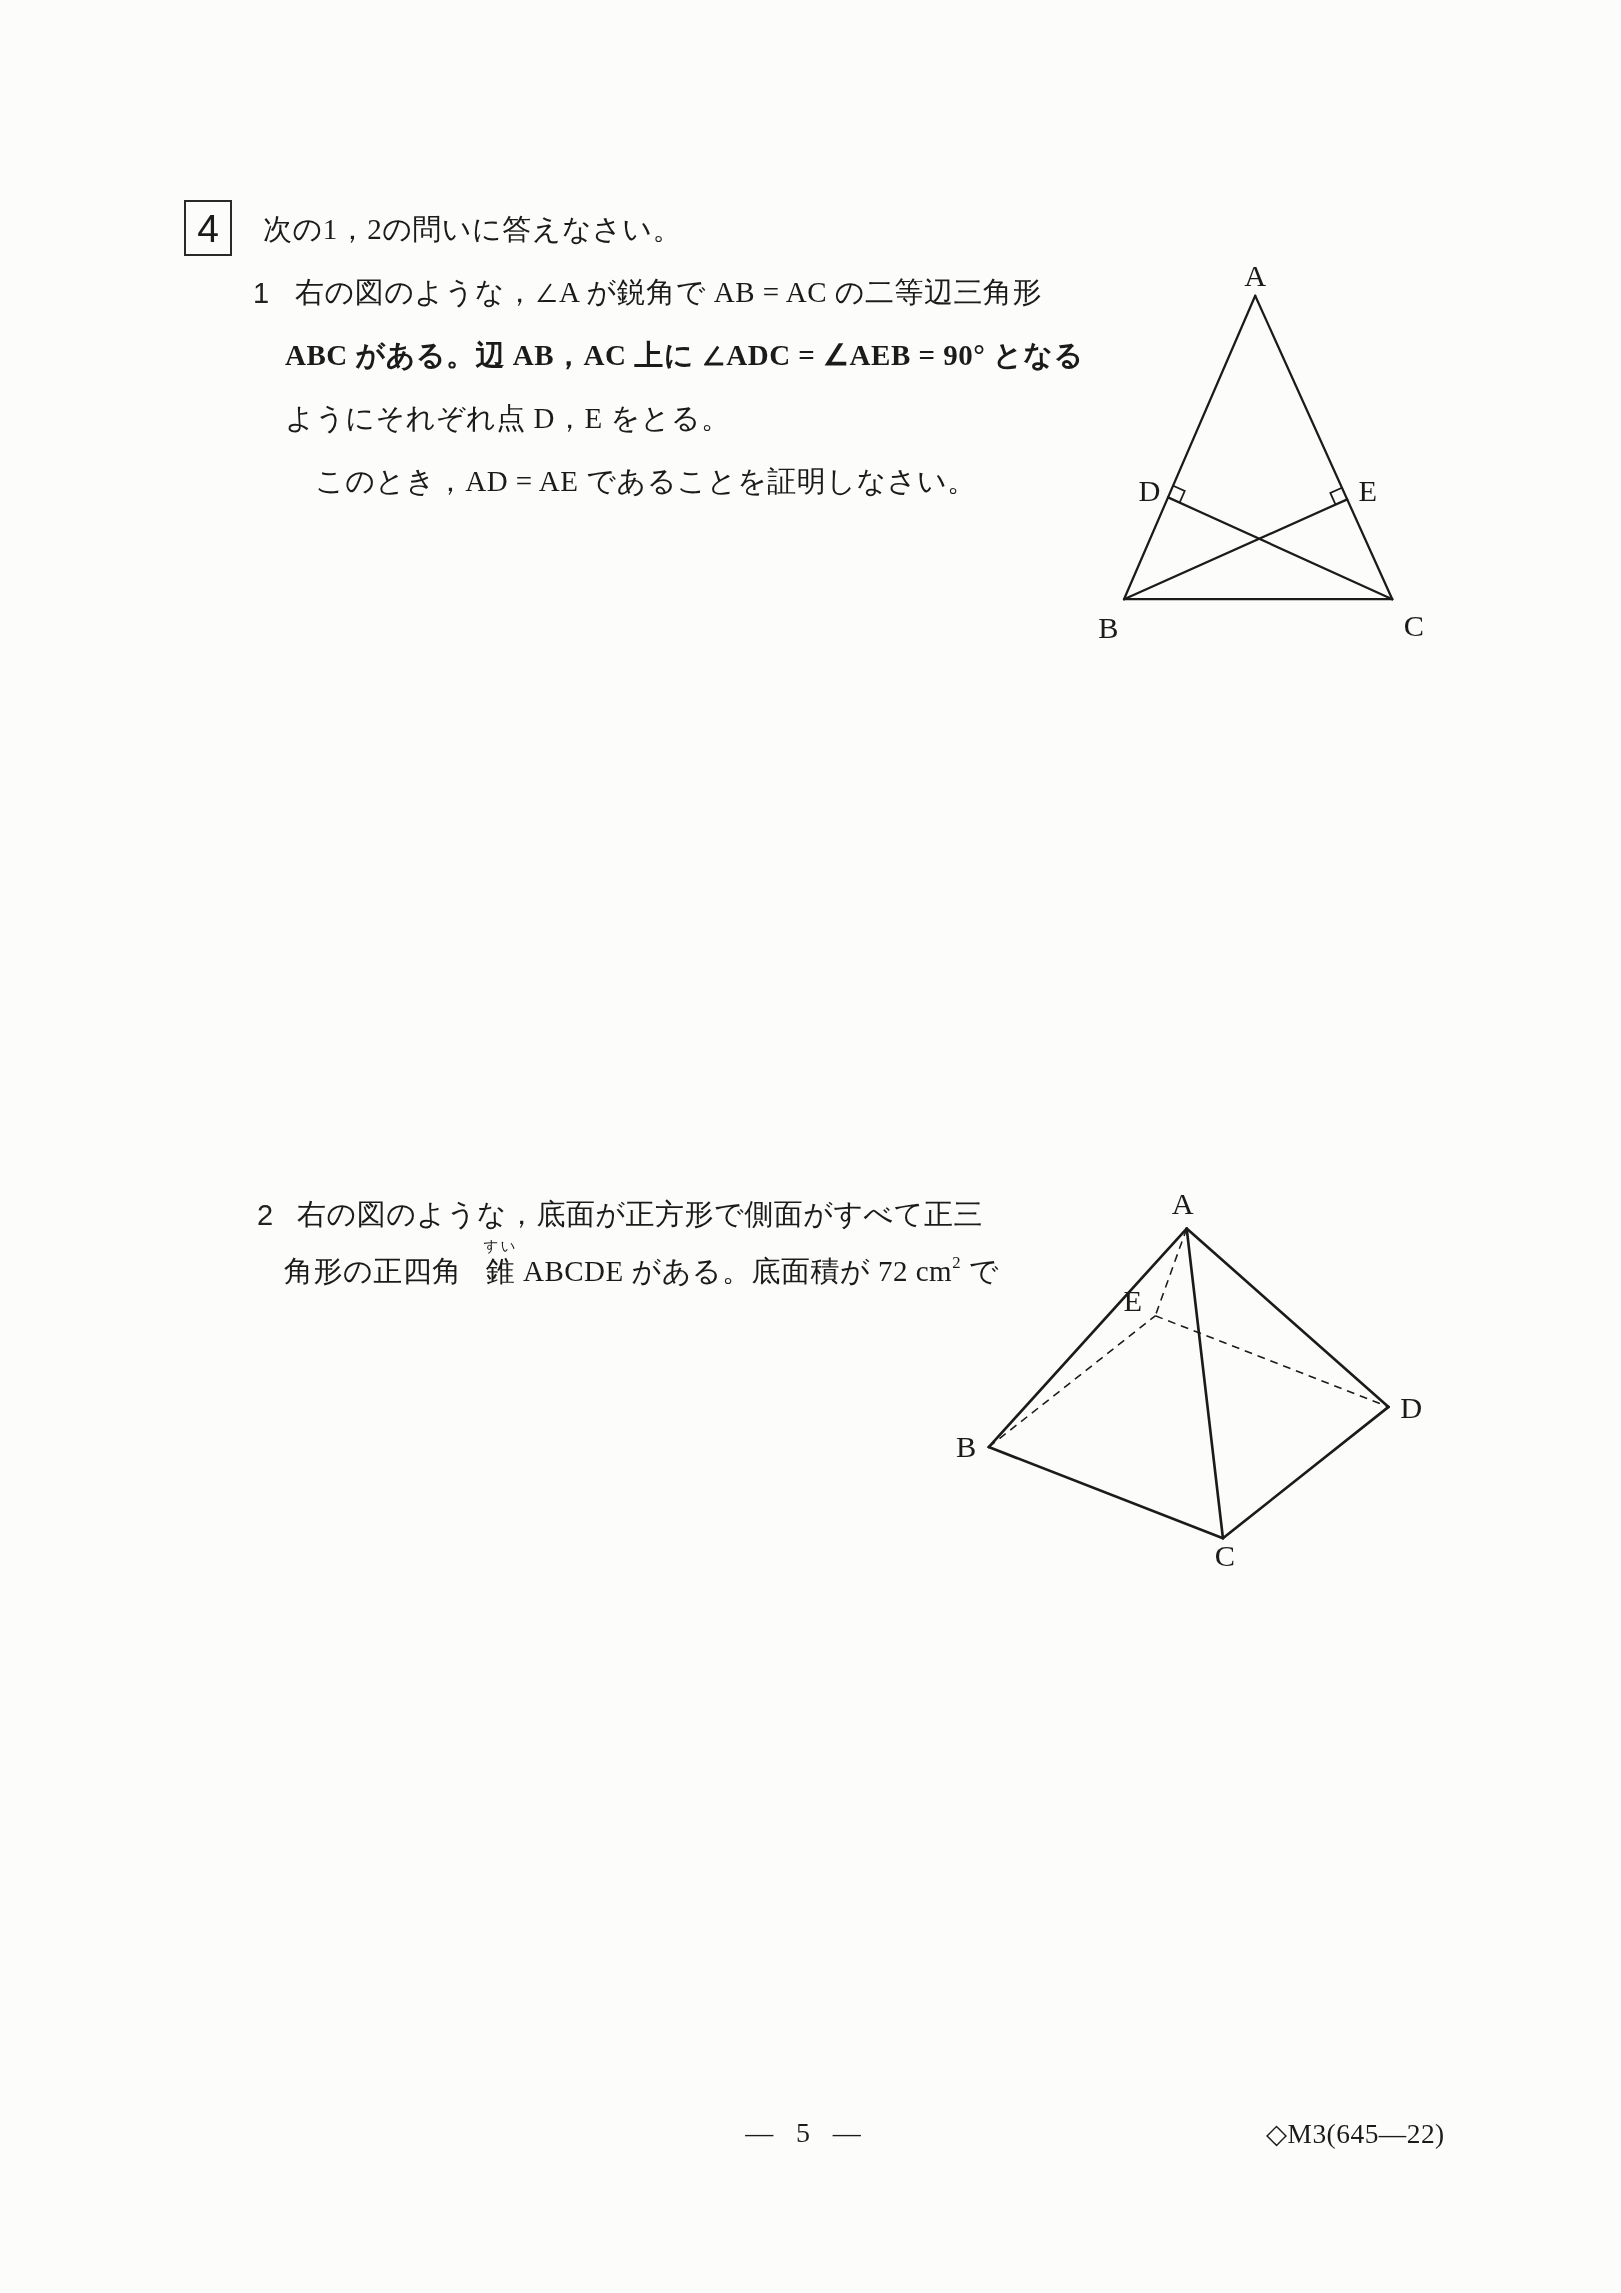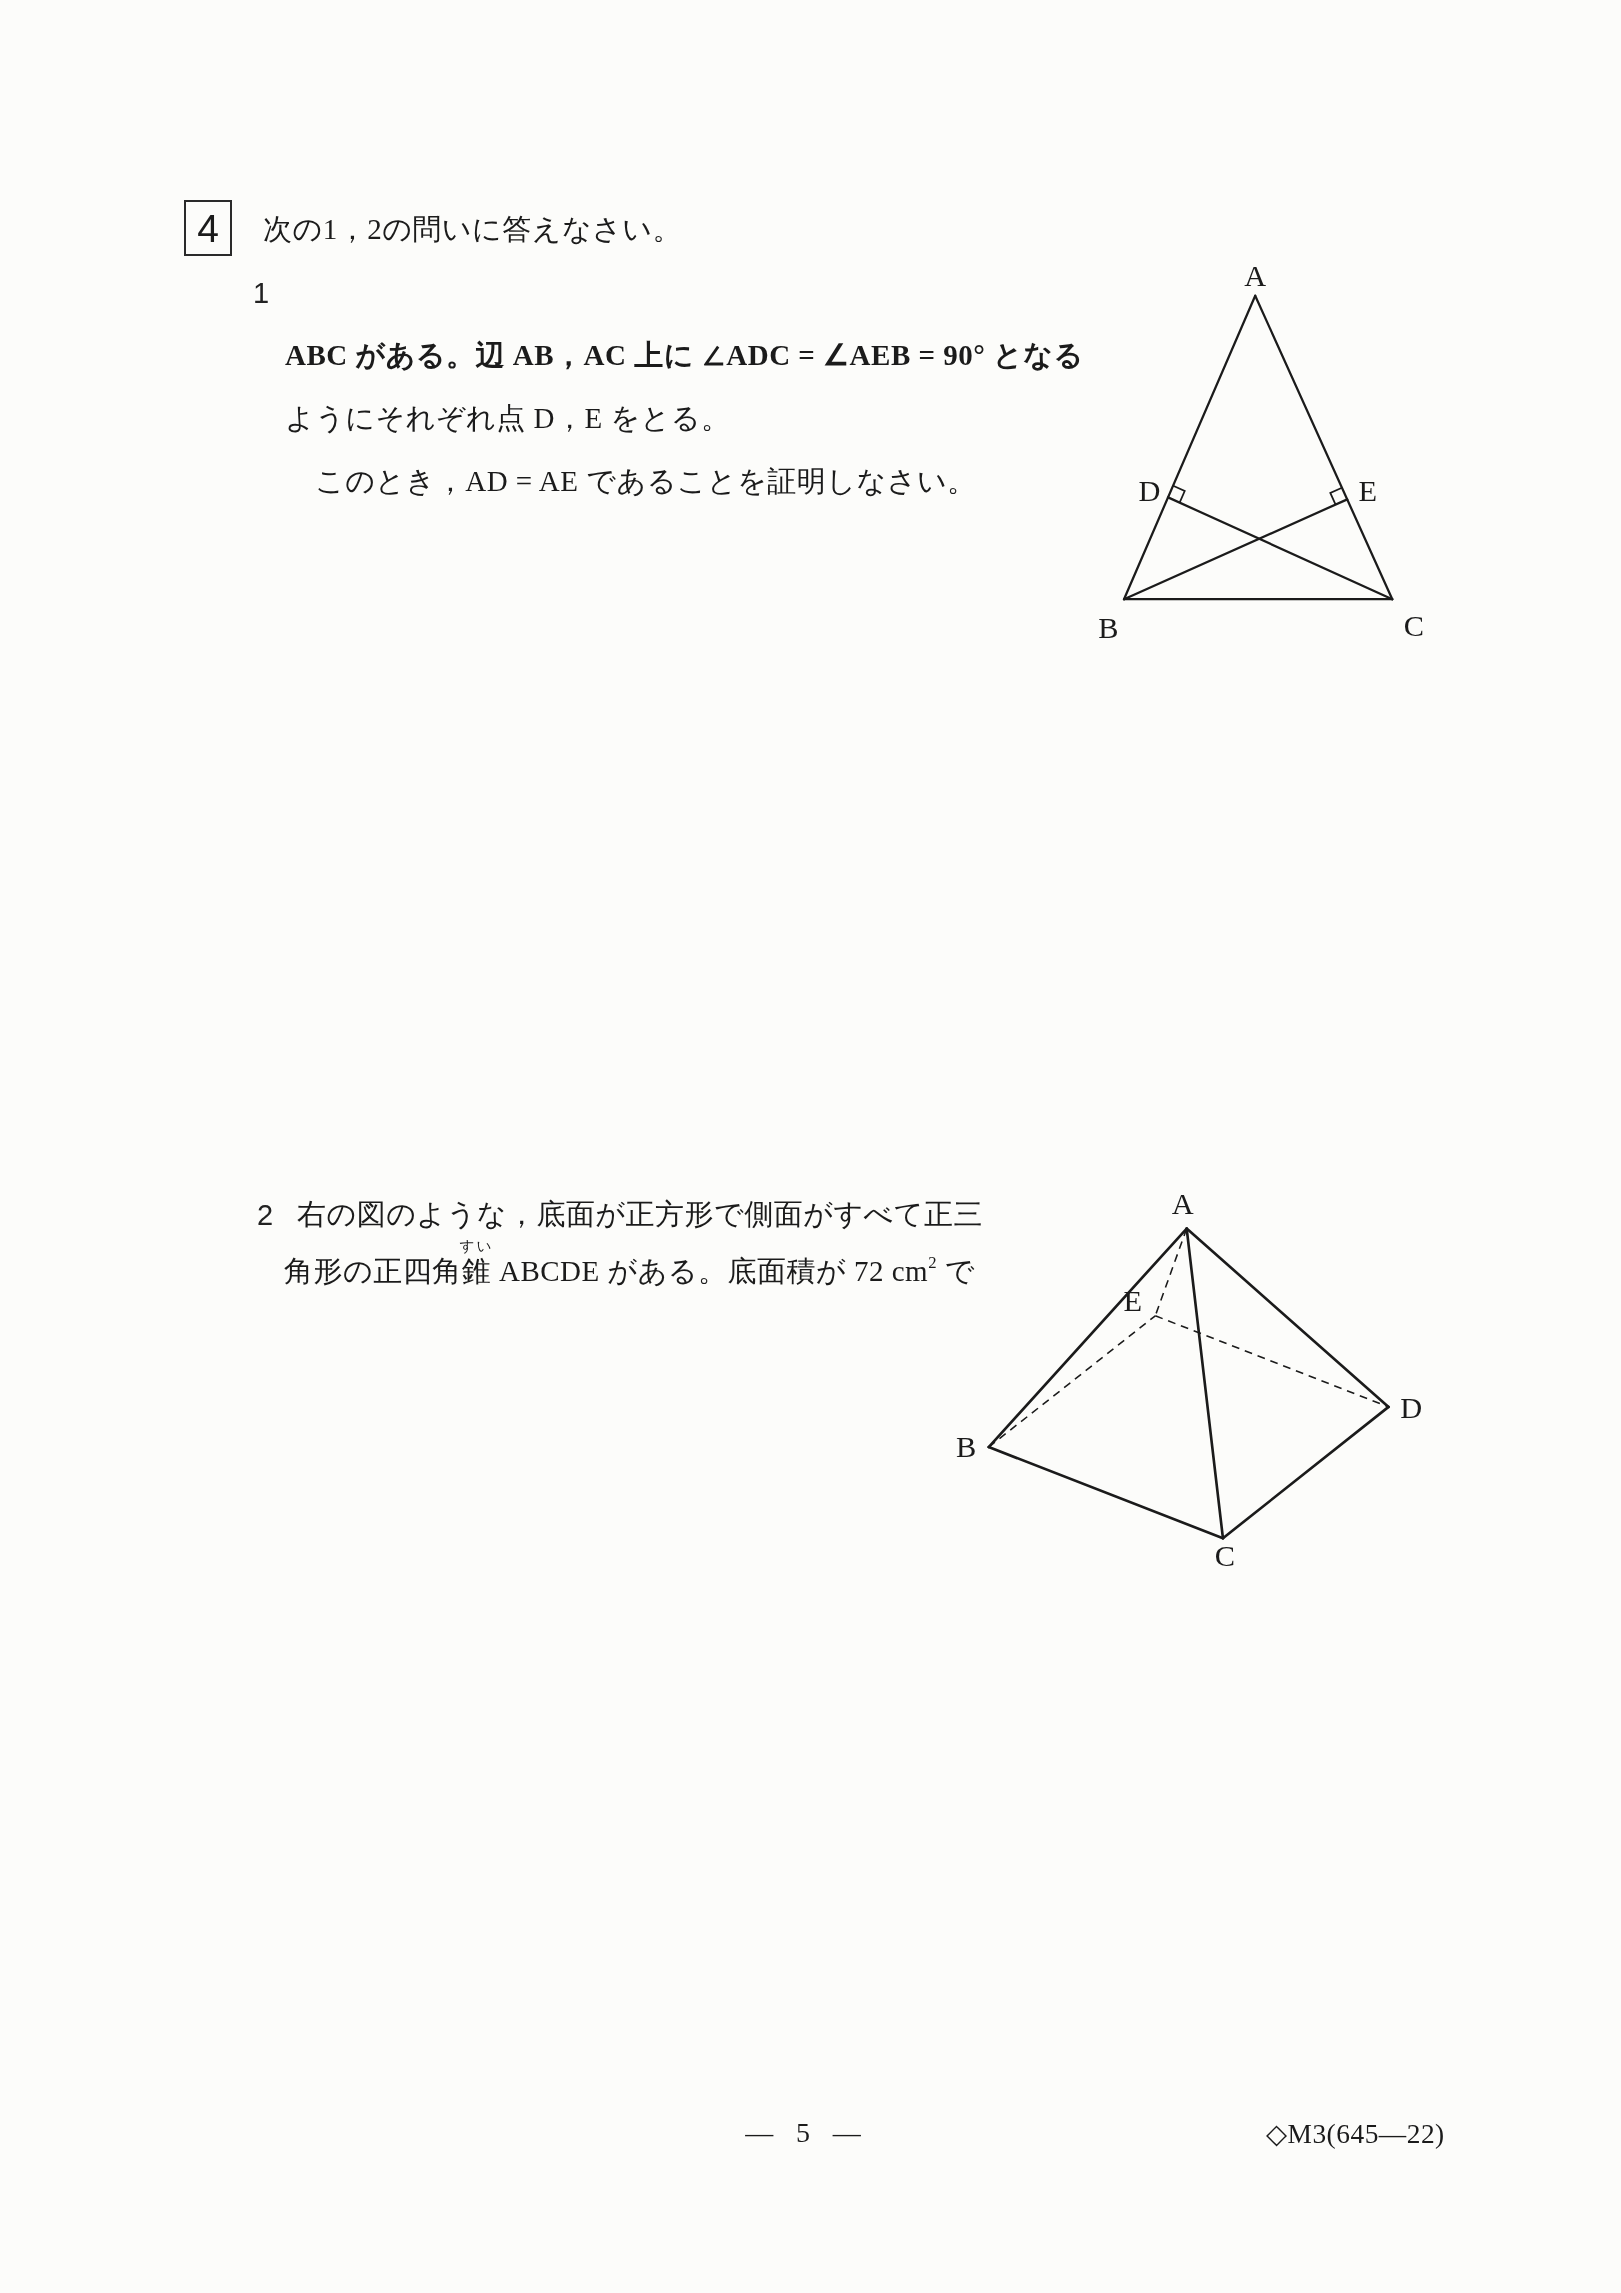--- a/index.html
+++ b/index.html
@@ -35,21 +35,21 @@
     display: flex; align-items: center; justify-content: center;
     box-sizing: border-box;
     background: #fcfcfa;
   }
   .section-box .num {
     font-family: "Liberation Sans", sans-serif;
     font-size: 39px;
     line-height: 1;
     color: #1b1b1b;
   }
-  .ruby-wrap { position: relative; display: inline-block; }
+  .ruby-wrap { position: relative; display: inline-block; margin-left: 24px; }
   .furi {
     position: absolute;
     top: -16.7px; left: 50%;
     transform: translateX(-50%);
     font-size: 14.7px;
     letter-spacing: 2px;
     white-space: nowrap;
   }
   sup.unit {
     font-size: 16.7px;
@@ -84,20 +84,21 @@
 <body>
 
 <div class="page">
 
   <div class="section-box">
     <span class="num">4</span>
   </div>
   <div class="tline" style="left:263px; top:213px;">次の1，2の問いに答えなさい。</div>
 
   <div class="item-num" style="left:253px; top:279px;">1</div>
+  <div class="tline" style="left:295px; top:276px;">右の図のような，∠A が鋭角で AB = AC の二等辺三角形</div>
   <div class="tline" style="left:285px; top:339px;font-weight:bold;">ABC がある。辺 AB，AC 上に ∠ADC = ∠AEB = 90° となる</div>
   <div class="tline" style="left:285px; top:402px;">ようにそれぞれ点 D，E をとる。</div>
   <div class="tline" style="left:315px; top:465px;">このとき，AD = AE であることを証明しなさい。</div>
 
   <svg class="figure" style="left:1059px; top:235px;" width="412" height="421" viewBox="0 0 420 430">
     <g stroke="#1b1b1b" stroke-width="2.3" fill="none" stroke-linecap="round">
       <line x1="200" y1="62" x2="66" y2="372"></line>
       <line x1="200" y1="62" x2="340" y2="372"></line>
       <line x1="66" y1="372" x2="340" y2="372"></line>
       <line x1="111" y1="268" x2="340" y2="372"></line>

